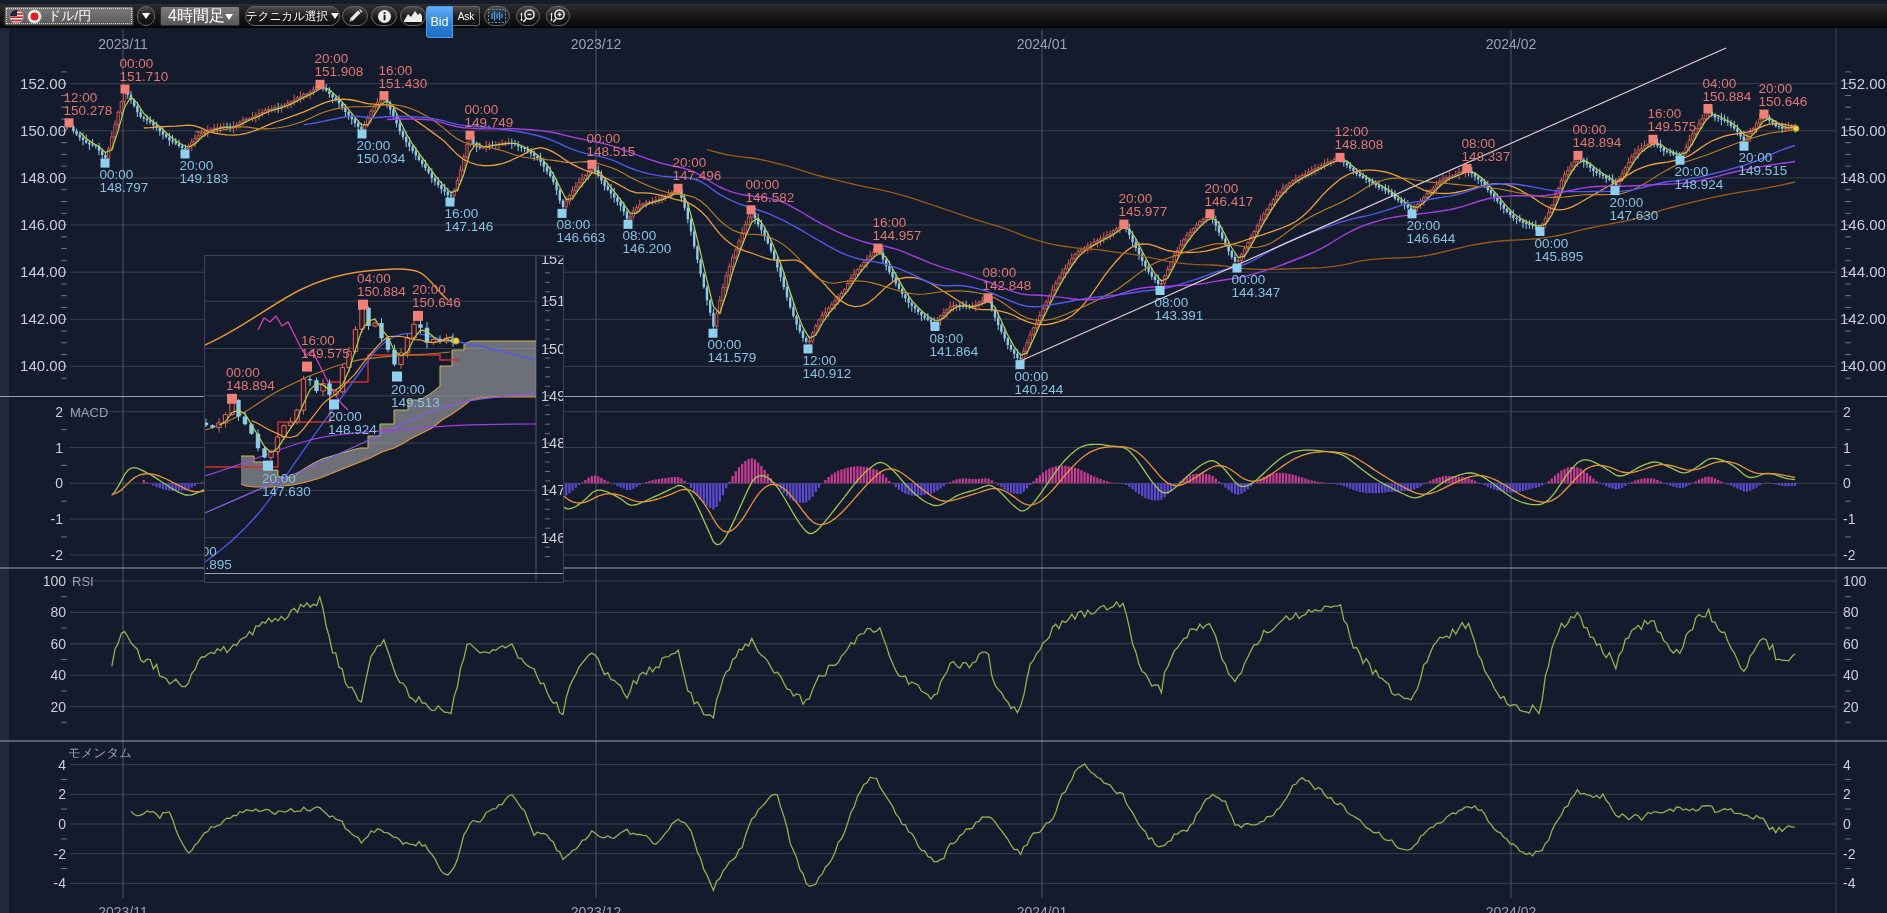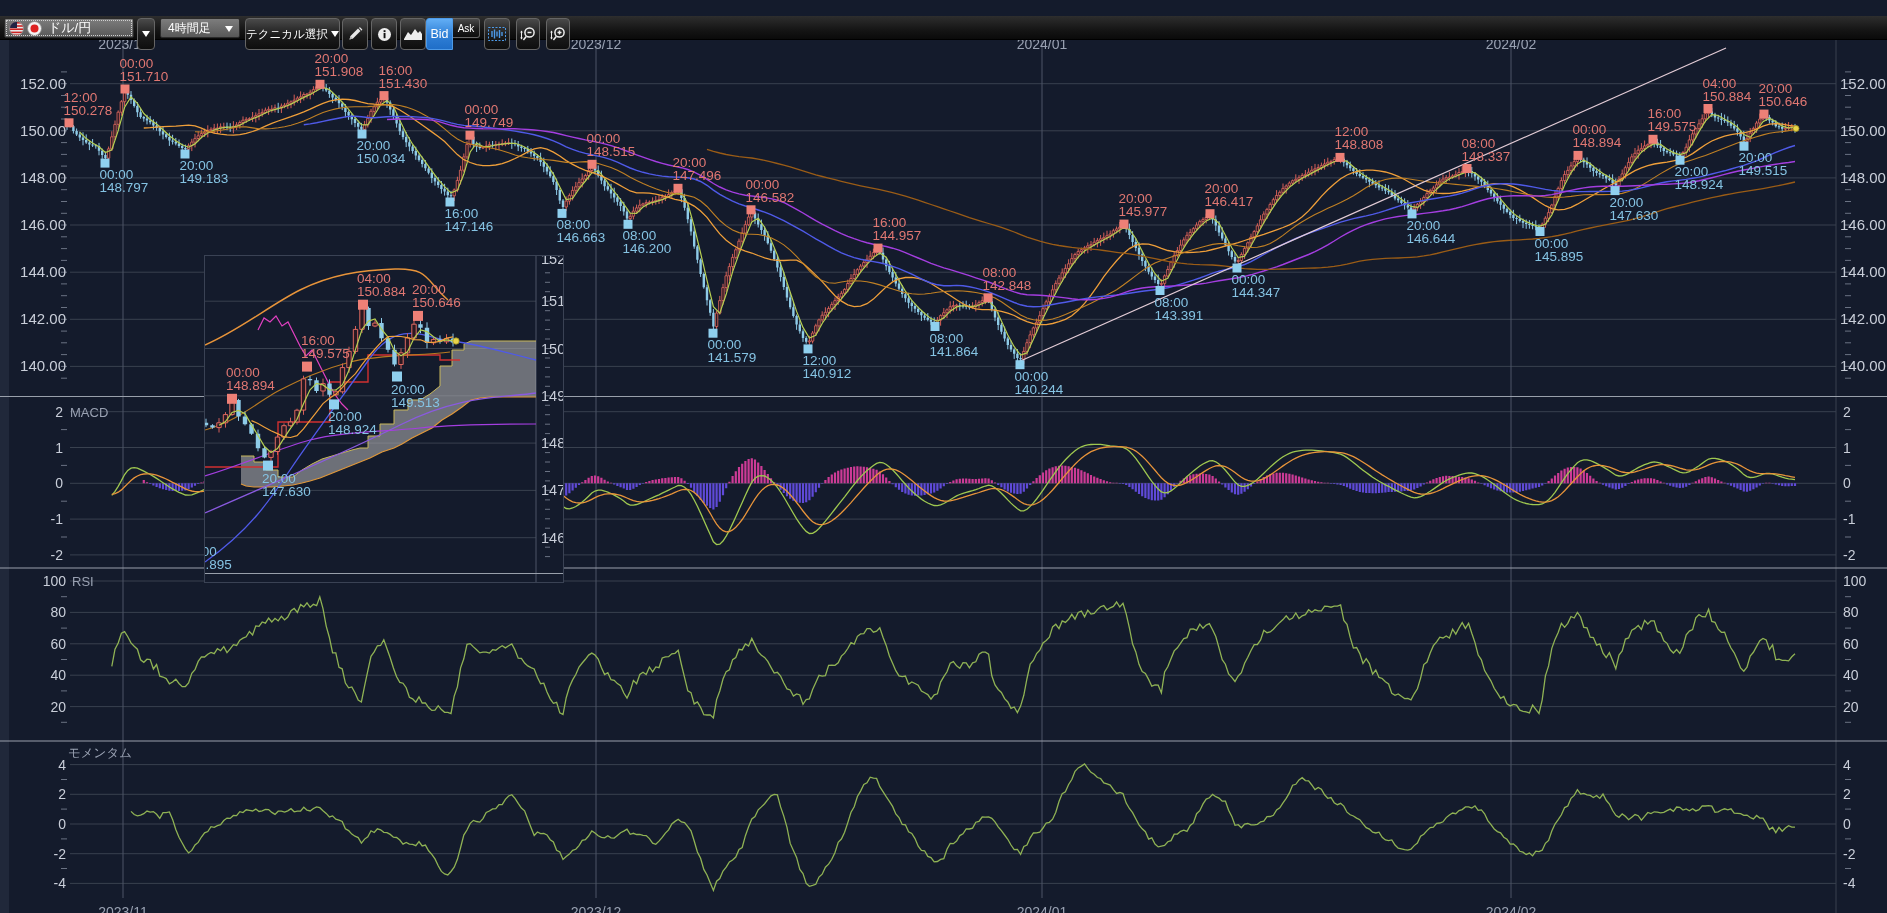--- a/index.html
+++ b/index.html
@@ -1,20 +1,20 @@
 <!DOCTYPE html>
 <html><head><meta charset="utf-8"><style>
 *{margin:0;padding:0;box-sizing:border-box}
 html,body{width:1887px;height:913px;overflow:hidden;background:#000;font-family:"Liberation Sans",sans-serif}
 .stage{position:relative;width:1887px;height:913px;background:#141b2c;}
-.tb{position:absolute;left:0;top:16px;width:1887px;height:24px;background:linear-gradient(#2e2e2e,#151515 60%,#0a0a0a);border-bottom:1px solid #000}
+.tb{position:absolute;left:0;top:4px;width:1887px;height:24px;background:linear-gradient(#2e2e2e,#151515 60%,#0a0a0a);border-bottom:1px solid #000}
 .combo{position:absolute;left:4px;top:2px;width:130px;height:20px;background:linear-gradient(#7d7d7d,#585858);border:1px solid #2a2a2a;border-radius:2px;outline:1px dotted #cfcfcf;outline-offset:-3px;display:flex;align-items:center}
 .ct{color:#fff;font-size:13px;margin-left:6px}
-.combo2{position:absolute;left:160px;top:2px;width:80px;height:20px;background:linear-gradient(#7d7d7d,#585858);border:1px solid #2a2a2a;border-radius:2px;color:#fff;font-size:12px;line-height:18px;padding-left:7px;white-space:nowrap}
-.btn{position:absolute;top:2px;height:32px;background:linear-gradient(#4a4a4a,#1c1c1c 55%,#0e0e0e);border:1px solid #666;border-radius:4px;color:#fff;font-size:11.5px;display:flex;align-items:center;justify-content:center;white-space:nowrap;overflow:hidden}
+.combo2{position:absolute;left:160px;top:2px;width:80px;height:20px;background:linear-gradient(#7d7d7d,#585858);border:1px solid #2a2a2a;border-radius:2px;color:#fff;font-size:16px;line-height:18px;padding-left:7px;white-space:nowrap}
+.btn{position:absolute;top:2px;height:20px;background:linear-gradient(#4a4a4a,#1c1c1c 55%,#0e0e0e);border:1px solid #666;border-radius:10px;color:#fff;font-size:11.5px;display:flex;align-items:center;justify-content:center;white-space:nowrap;overflow:hidden}
 .sq{width:18px}
 .ic{width:26px}
 .da{display:inline-block;width:0;height:0;border-left:4.5px solid transparent;border-right:4.5px solid transparent;border-top:6px solid #fff}
 .bid{position:absolute;left:426px;top:2px;width:27px;height:32px;background:linear-gradient(#62aef5,#2f7fd6 55%,#1f6ec8);border:1px solid #4d9ae8;border-radius:3px 0 0 3px;color:#fff;font-size:12.5px;display:flex;align-items:center;justify-content:center}
 .ask{position:absolute;left:453px;top:2px;width:27px;height:20px;background:linear-gradient(#4a4a4a,#1c1c1c 55%,#0e0e0e);border:1px solid #666;border-left:none;border-radius:0 3px 3px 0;color:#fff;font-size:10px;display:flex;align-items:center;justify-content:center}
 .inset{position:absolute;left:205px;top:256px;width:358px;height:326px;overflow:hidden;box-shadow:0 0 0 1px #3a4254}
 svg text{font-family:"Liberation Sans",sans-serif}
 </style></head>
 <body>
 <div class="stage">

